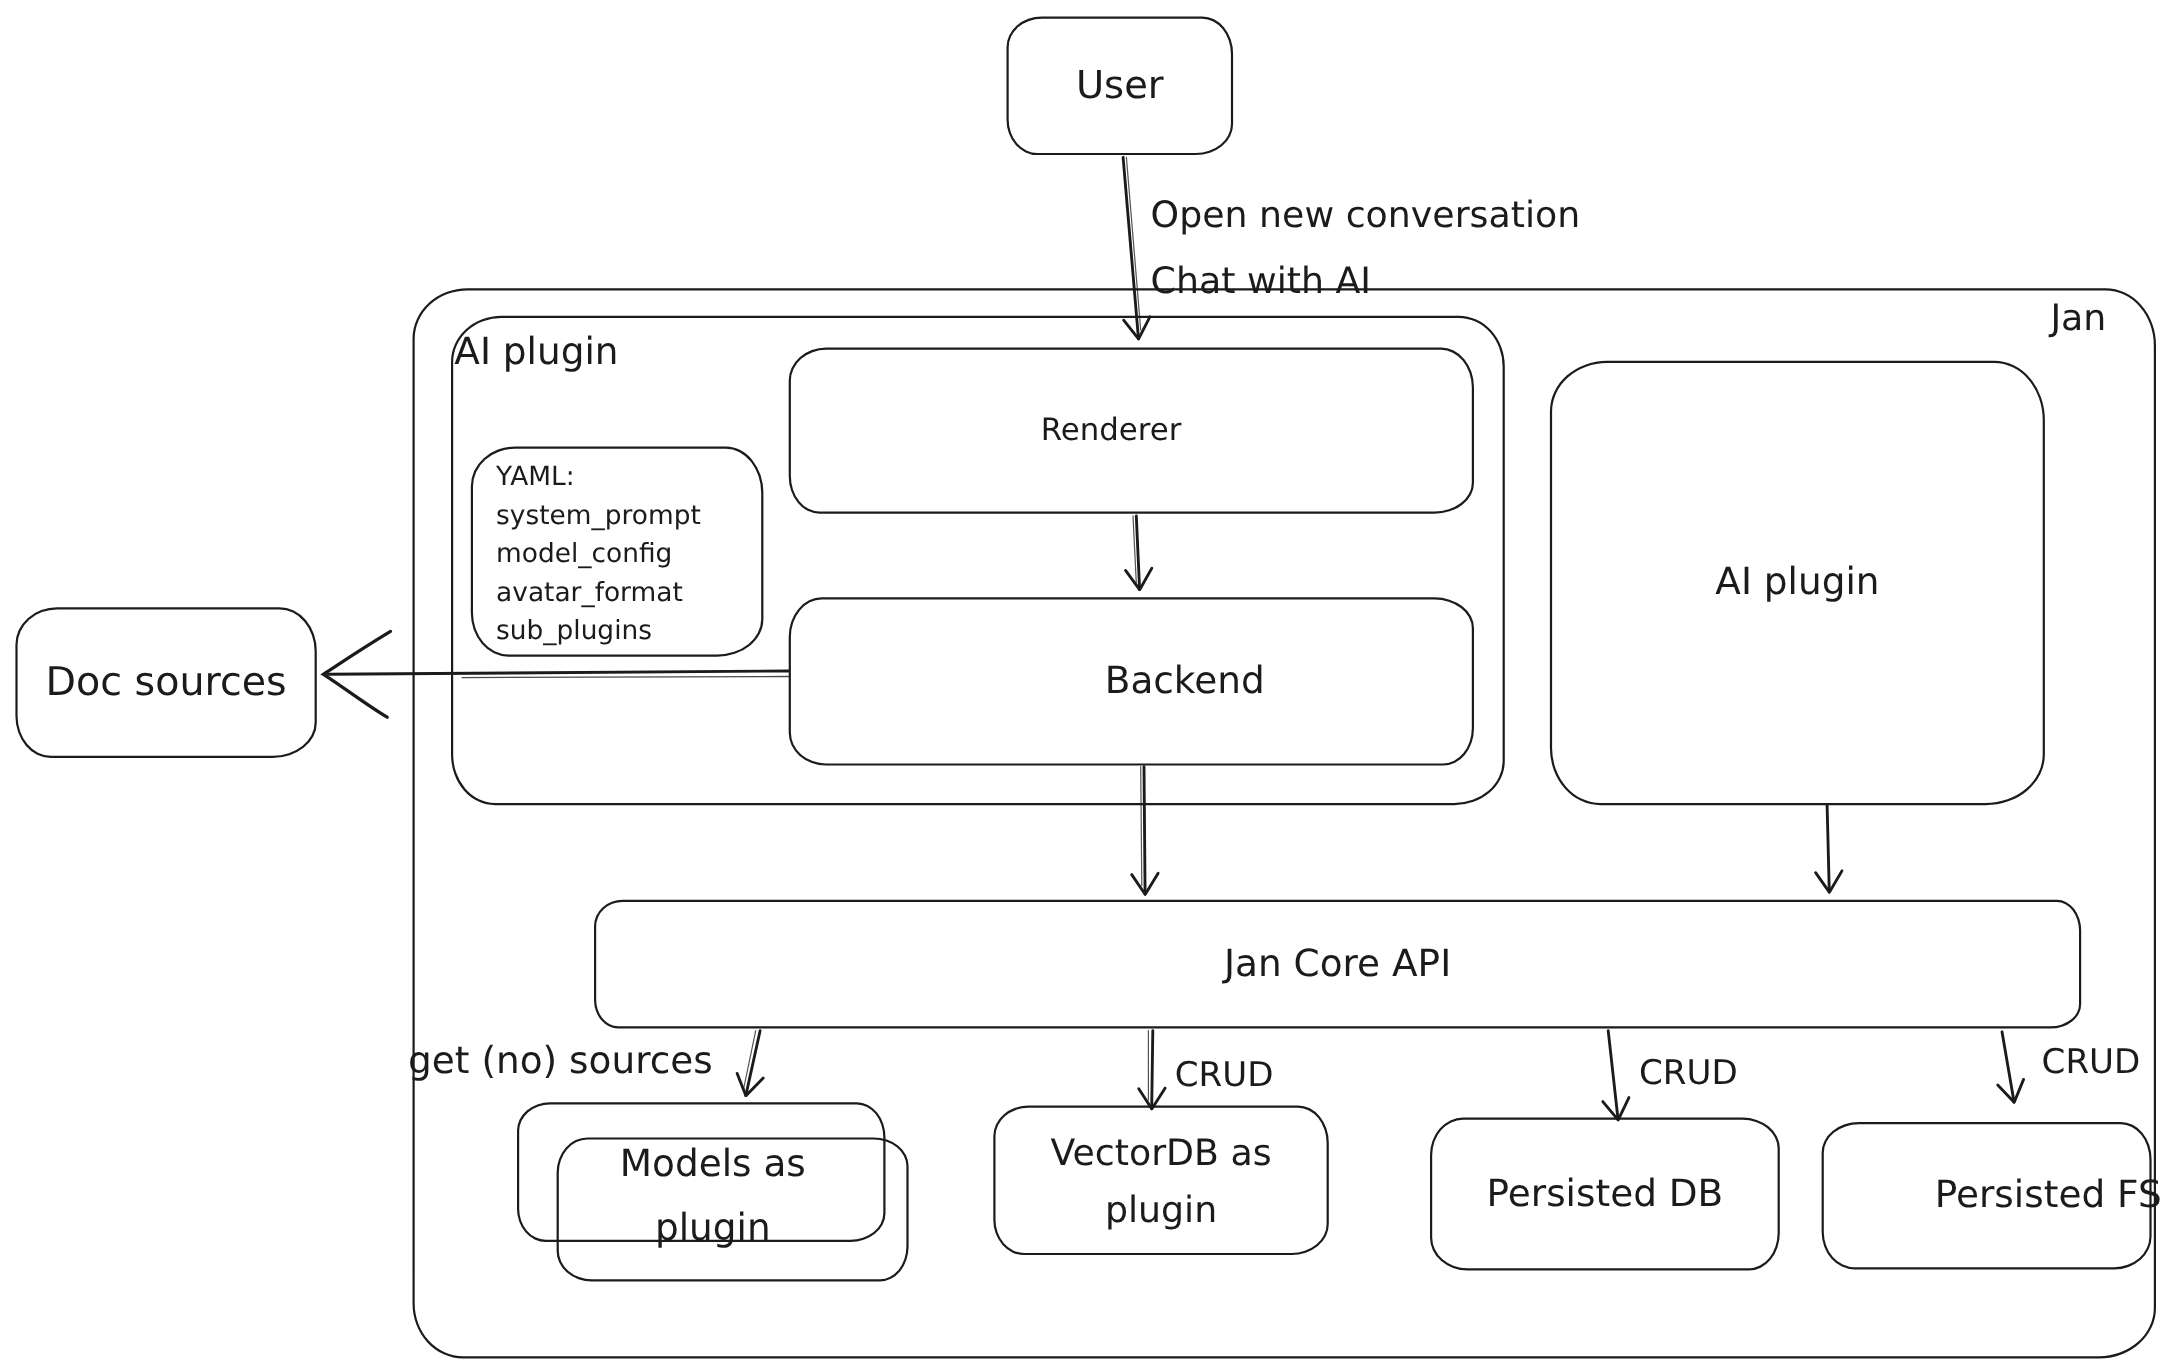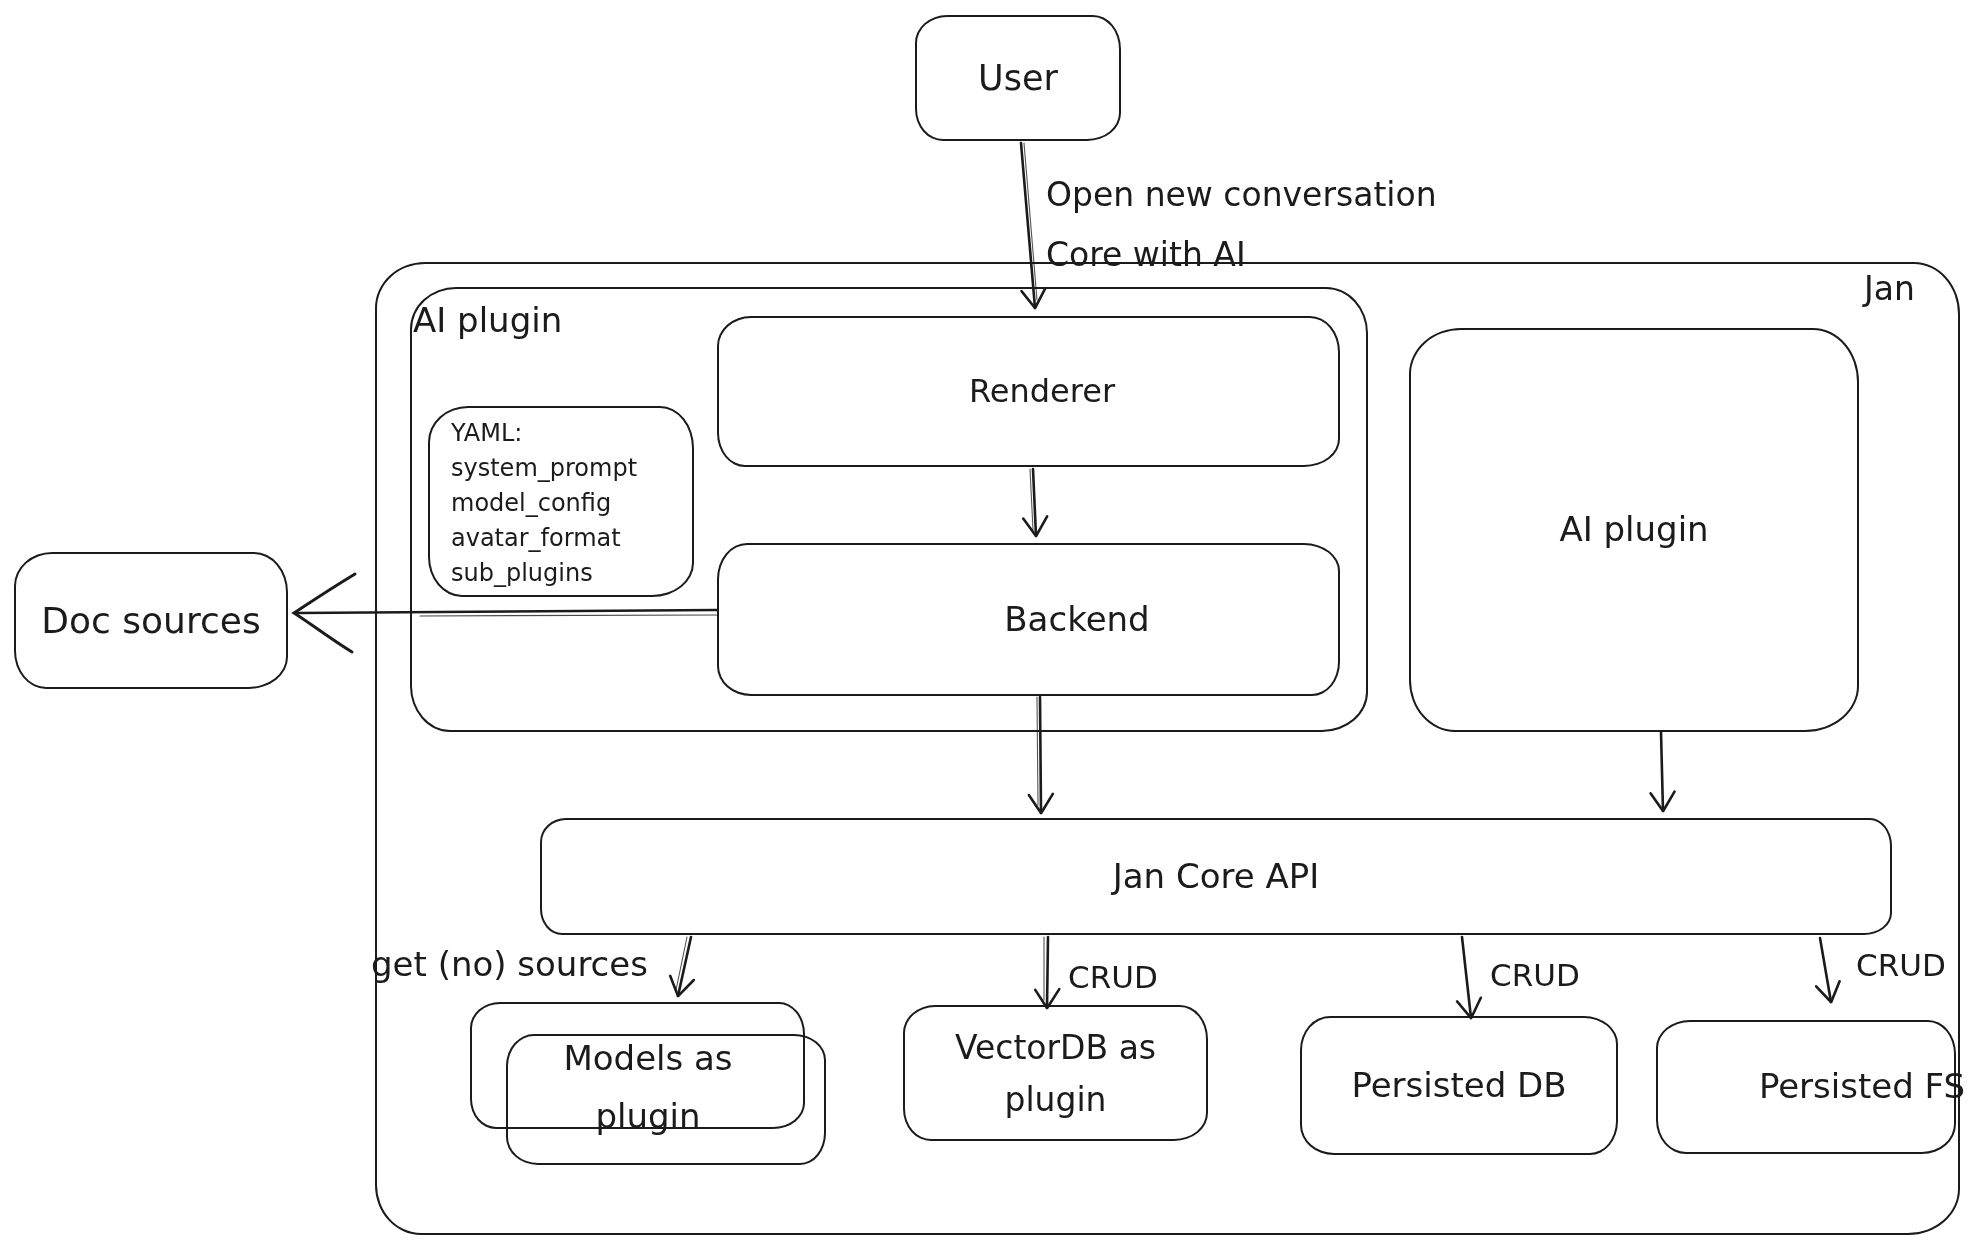--- a/index.html
+++ b/index.html
@@ -98,21 +98,21 @@
 
     <path d="M 1820 938 L 1831 1002" stroke-width="2.6" marker-end="url(#ah)"></path>
   </svg>
 
   <div class="lbl center" style="left:915px;top:15px;width:206px;height:126px;font-size:35px;">User</div>
 
   <div class="lbl" style="left:1864px;top:270px;font-size:33px;">Jan</div>
 
   <div class="lbl" style="left:413px;top:301px;font-size:34px;">AI plugin</div>
 
-  <div class="lbl center" style="left:717px;top:316px;width:586px;height:151px;font-size:32px;padding-left:32px;">Renderer</div>
+  <div class="lbl center" style="left:717px;top:316px;width:586px;height:151px;font-size:28px;">Renderer</div>
 
   <div class="lbl" style="left:451px;top:420px;font-size:24px;">YAML:</div>
   <div class="lbl" style="left:451px;top:455px;font-size:24px;">system_prompt</div>
   <div class="lbl" style="left:451px;top:490px;font-size:24px;">model_config</div>
   <div class="lbl" style="left:451px;top:525px;font-size:24px;">avatar_format</div>
   <div class="lbl" style="left:451px;top:560px;font-size:24px;">sub_plugins</div>
 
   <div class="lbl center" style="left:717px;top:543px;width:720px;height:153px;font-size:34px;">Backend</div>
 
   <div class="lbl center" style="left:14px;top:552px;width:274px;height:137px;font-size:36px;">Doc sources</div>
@@ -125,21 +125,21 @@
   <div class="lbl center" style="left:470px;top:1088px;width:356px;height:58px;font-size:34px;">plugin</div>
 
   <div class="lbl center" style="left:903px;top:1022px;width:305px;height:52px;font-size:33px;">VectorDB as</div>
   <div class="lbl center" style="left:903px;top:1074px;width:305px;height:52px;font-size:33px;">plugin</div>
 
   <div class="lbl center" style="left:1300px;top:1016px;width:318px;height:139px;font-size:34px;">Persisted DB</div>
 
   <div class="lbl center" style="left:1712px;top:1020px;width:300px;height:134px;font-size:34px;">Persisted FS</div>
 
   <div class="lbl" style="left:1046px;top:176px;font-size:33px;">Open new conversation</div>
-  <div class="lbl" style="left:1046px;top:236px;font-size:33px;">Core with AI</div>
+  <div class="lbl" style="left:1046px;top:236px;font-size:33px;">Chat with AI</div>
 
   <div class="lbl" style="left:371px;top:945px;font-size:34px;">get (no) sources</div>
 
   <div class="lbl" style="left:1068px;top:960px;font-size:31px;">CRUD</div>
 
   <div class="lbl" style="left:1490px;top:958px;font-size:31px;">CRUD</div>
 
   <div class="lbl" style="left:1856px;top:948px;font-size:31px;">CRUD</div>
 
 </div>

